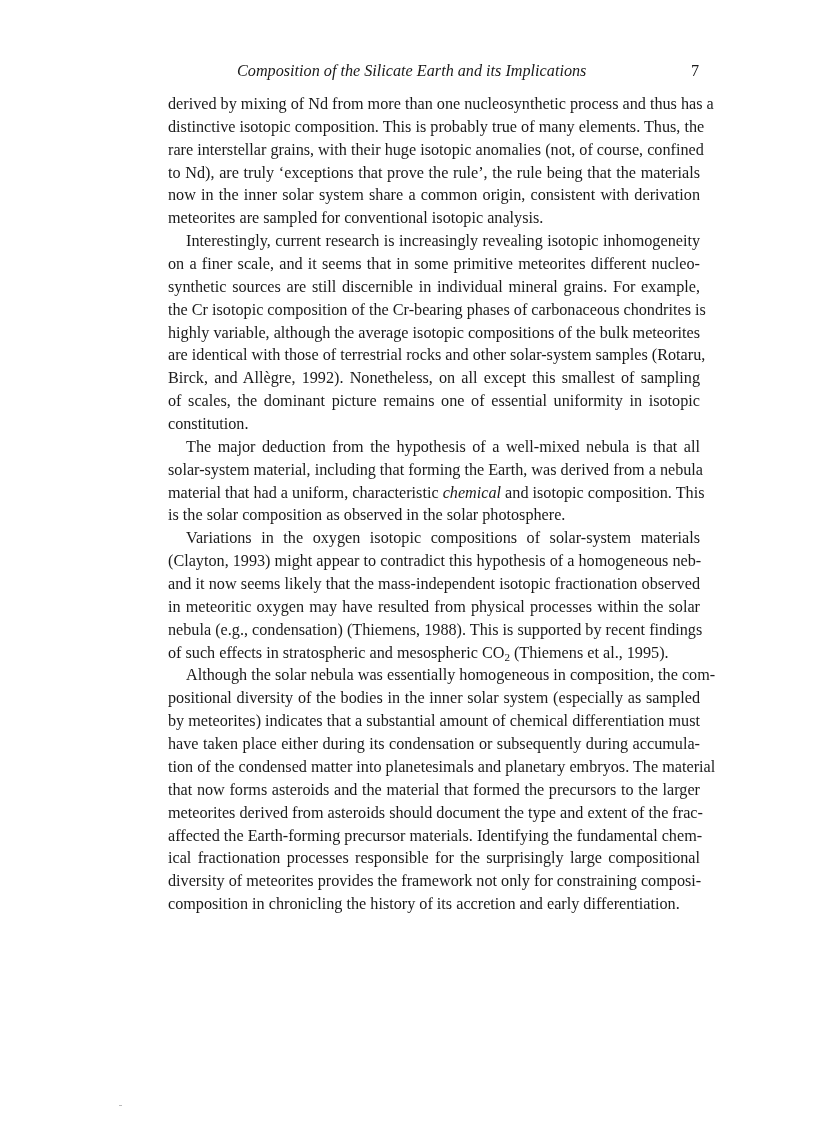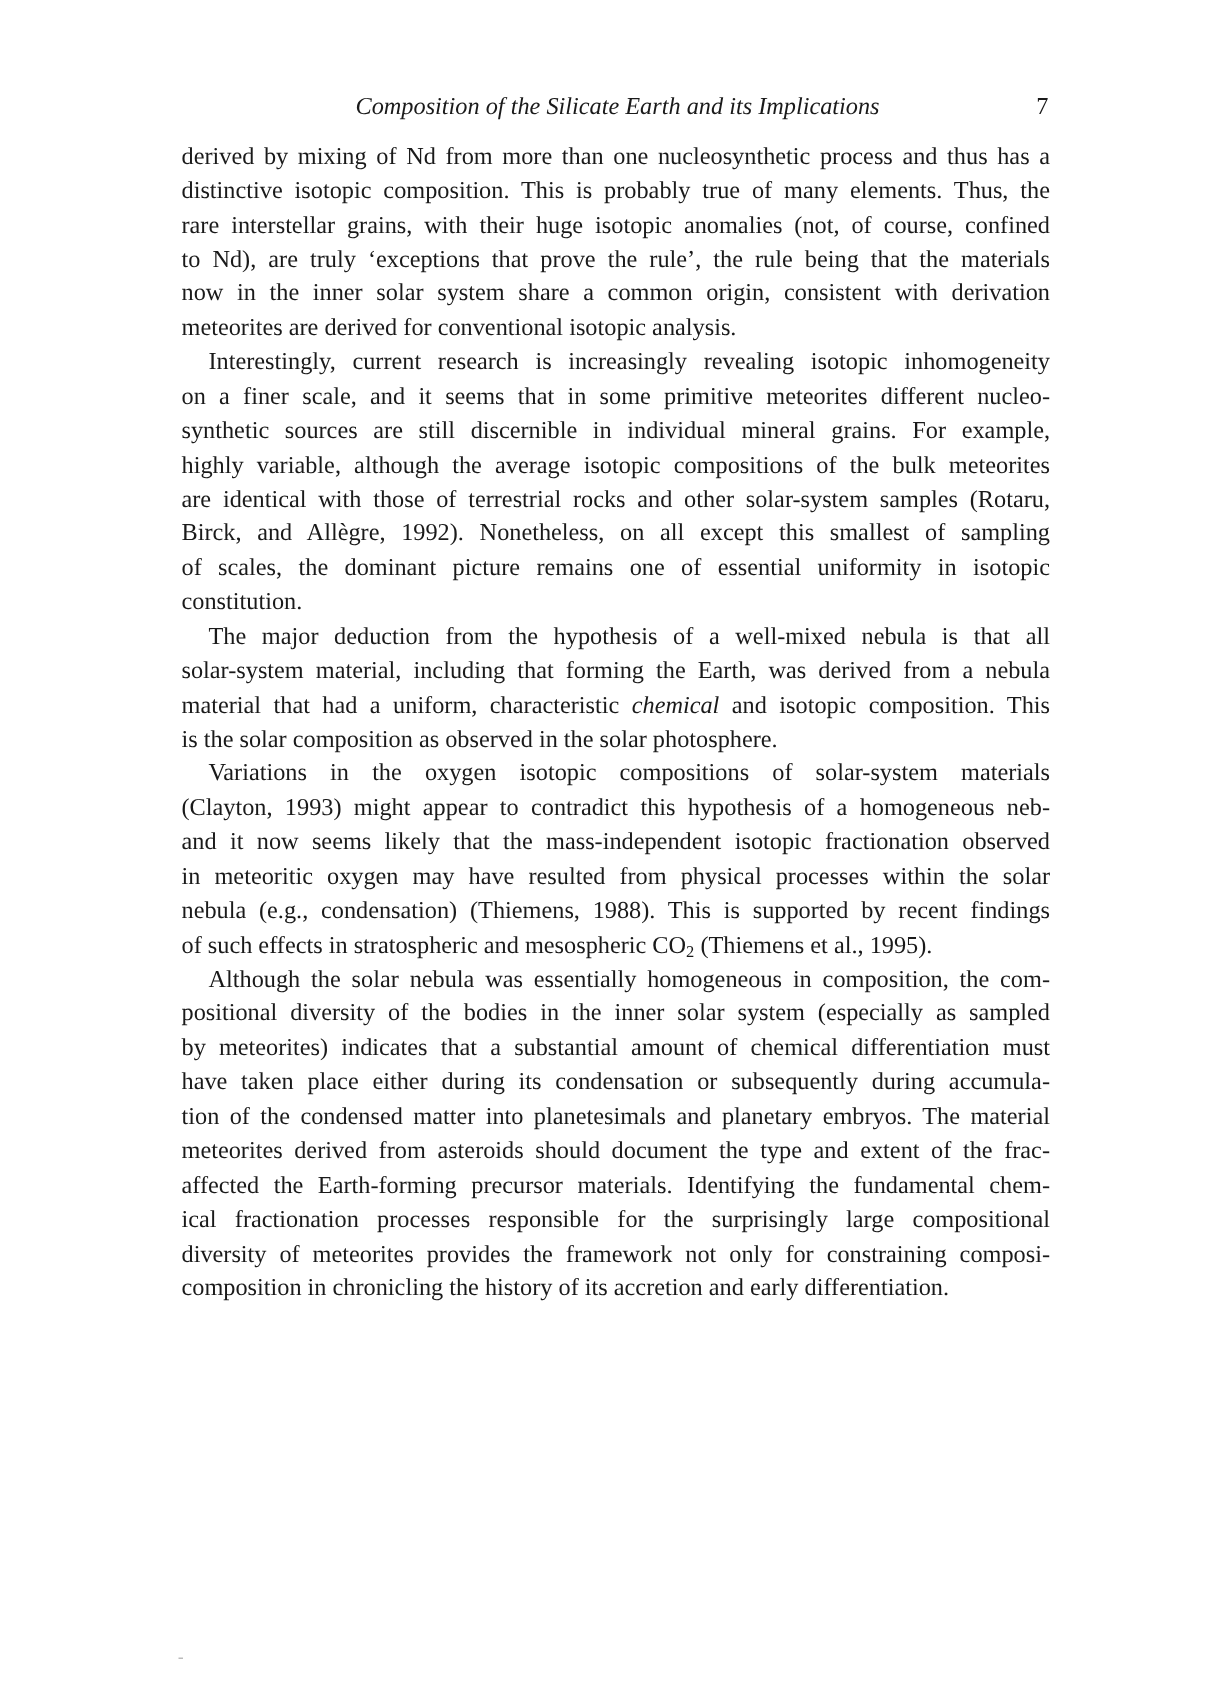--- a/index.html
+++ b/index.html
@@ -49,20 +49,21 @@
       font-size: 16.2px;
       line-height: 22.87px;
     }
     .line {
       display: block;
       white-space: nowrap;
       text-align: justify;
       text-align-last: justify;
       height: 22.87px;
       overflow: visible;
+      margin-left: 47px;
     }
     .line.indent {
       padding-left: 18px;
     }
     .line.last {
       text-align-last: left;
     }
     .line .seg-italic {
       font-style: italic;
     }
@@ -90,26 +91,27 @@
     <span class="folio">7</span>
   </div>
 
   <div class="body-text" id="body-text">
       <div>
         <span class="line">derived by mixing of Nd from more than one nucleosynthetic process and thus has a</span>
         <span class="line">distinctive isotopic composition. This is probably true of many elements. Thus, the</span>
         <span class="line">rare interstellar grains, with their huge isotopic anomalies (not, of course, confined</span>
         <span class="line">to Nd), are truly ‘exceptions that prove the rule’, the rule being that the materials</span>
         <span class="line">now in the inner solar system share a common origin, consistent with derivation</span>
-        <span class="line last">meteorites are derived for conventional isotopic analysis.</span>
+        <span class="line last">meteorites are sampled for conventional isotopic analysis.</span>
       </div>
       <div>
         <span class="line indent">Interestingly, current research is increasingly revealing isotopic inhomogeneity</span>
         <span class="line">on a finer scale, and it seems that in some primitive meteorites different nucleo-</span>
         <span class="line">synthetic sources are still discernible in individual mineral grains. For example,</span>
+        <span class="line">the Cr isotopic composition of the Cr-bearing phases of carbonaceous chondrites is</span>
         <span class="line">highly variable, although the average isotopic compositions of the bulk meteorites</span>
         <span class="line">are identical with those of terrestrial rocks and other solar-system samples (Rotaru,</span>
         <span class="line">Birck, and Allègre, 1992). Nonetheless, on all except this smallest of sampling</span>
         <span class="line">of scales, the dominant picture remains one of essential uniformity in isotopic</span>
         <span class="line last">constitution.</span>
       </div>
       <div>
         <span class="line indent">The major deduction from the hypothesis of a well-mixed nebula is that all</span>
         <span class="line">solar-system material, including that forming the Earth, was derived from a nebula</span>
         <span class="line">material that had a uniform, characteristic <span class="seg-italic">chemical</span> and isotopic composition. This</span>
@@ -122,20 +124,21 @@
         <span class="line">in meteoritic oxygen may have resulted from physical processes within the solar</span>
         <span class="line">nebula (e.g., condensation) (Thiemens, 1988). This is supported by recent findings</span>
         <span class="line last">of such effects in stratospheric and mesospheric CO<sub>2</sub> (Thiemens et al., 1995).</span>
       </div>
       <div>
         <span class="line indent">Although the solar nebula was essentially homogeneous in composition, the com-</span>
         <span class="line">positional diversity of the bodies in the inner solar system (especially as sampled</span>
         <span class="line">by meteorites) indicates that a substantial amount of chemical differentiation must</span>
         <span class="line">have taken place either during its condensation or subsequently during accumula-</span>
         <span class="line">tion of the condensed matter into planetesimals and planetary embryos. The material</span>
+        <span class="line">that now forms asteroids and the material that formed the precursors to the larger</span>
         <span class="line">meteorites derived from asteroids should document the type and extent of the frac-</span>
         <span class="line">affected the Earth-forming precursor materials. Identifying the fundamental chem-</span>
         <span class="line">ical fractionation processes responsible for the surprisingly large compositional</span>
         <span class="line">diversity of meteorites provides the framework not only for constraining composi-</span>
         <span class="line last">composition in chronicling the history of its accretion and early differentiation.</span>
       </div>
     </div>
 
   <div class="scan-mark"></div>
 </div>

